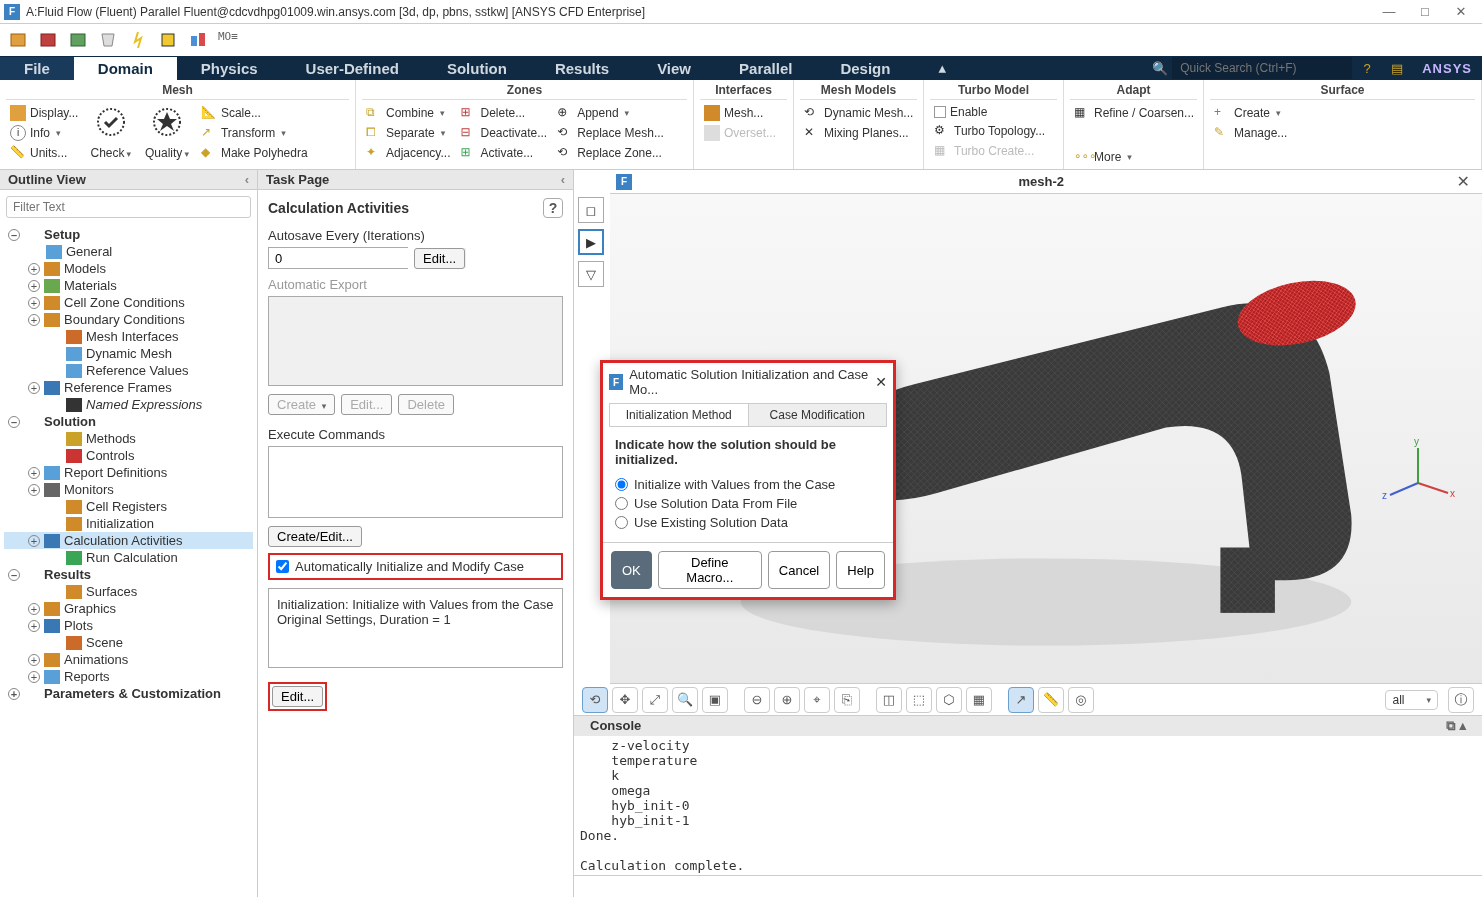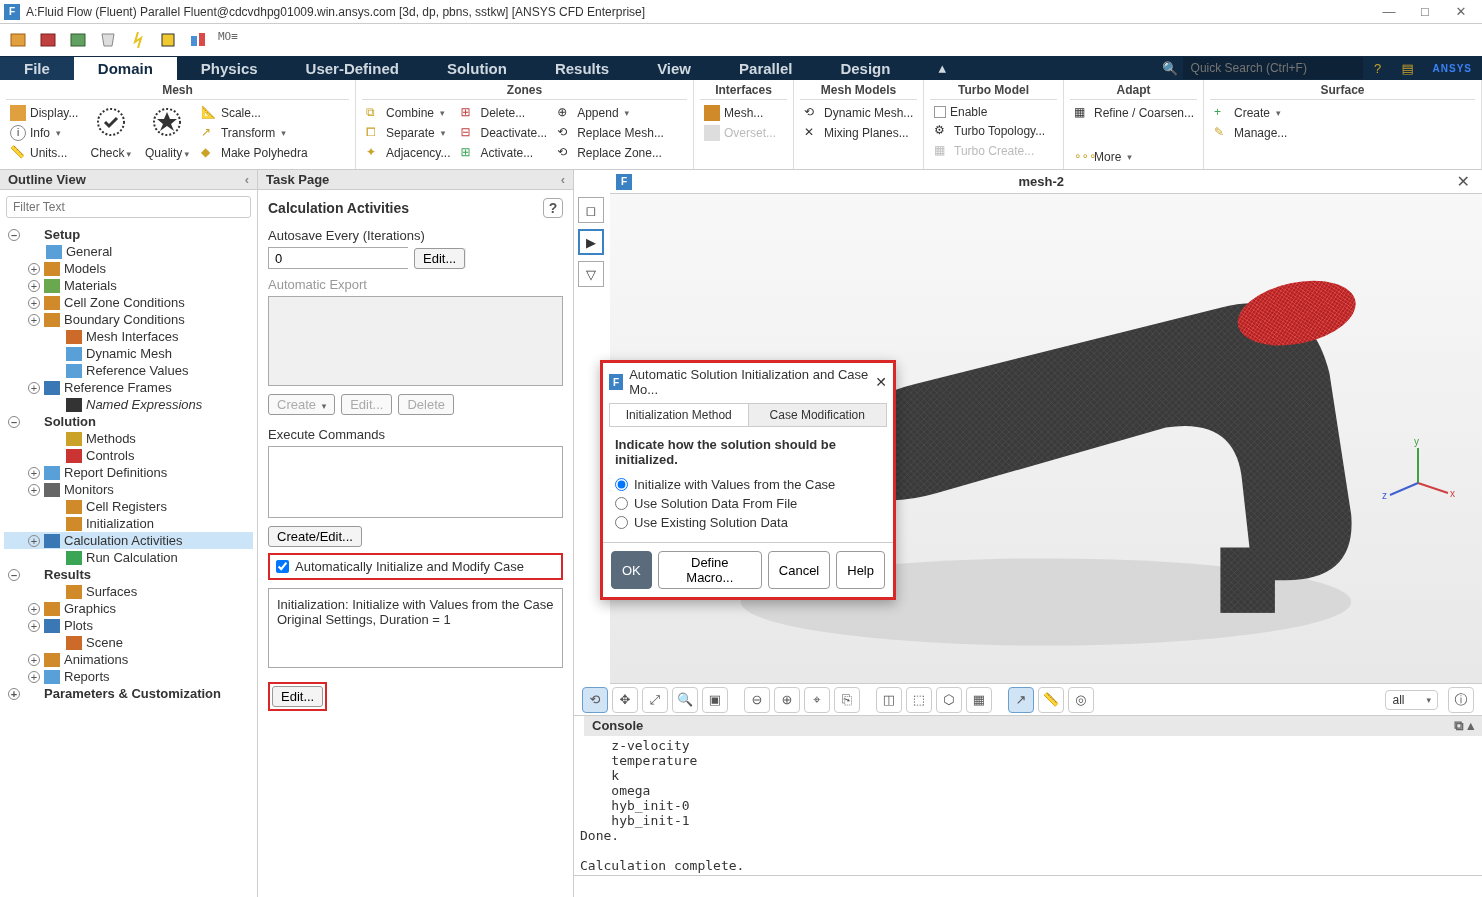--- a/index.html
+++ b/index.html
@@ -11,21 +11,21 @@
 .win-btn { width:18px; height:18px; display:flex; align-items:center; justify-content:center; color:#666; }
 .quickbar { height:32px; display:flex; align-items:center; padding:4px 8px; gap:10px; }
 .qb-icon { width:20px; height:20px; display:inline-block; }
 .ribbon-tabs { background:#102a43; height:24px; display:flex; align-items:flex-end; color:#d0d8e0; }
 .ribbon-tab { padding:3px 24px; font-size:15px; font-weight:bold; cursor:pointer; }
 .ribbon-tab.active { background:#fff; color:#102a43; }
 .ribbon-tab.file { background:#1a3a5c; }
 .ribbon-right { margin-left:auto; display:flex; align-items:center; height:100%; }
 .search-box { background:#0d2236; color:#6b8399; padding:2px 8px; font-size:12px; width:180px; border:none; height:22px; }
 .rb-ic { width:22px; height:22px; display:flex; align-items:center; justify-content:center; color:#c9a227; margin:0 4px; }
-.ansys-logo { background:#102a43; color:#3b82f6; padding:2px 10px; font-weight:bold; font-size:10px; letter-spacing:1px; }
+.ansys-logo { background:#102a43; color:#c4b5fd; padding:2px 10px; font-weight:bold; font-size:13px; letter-spacing:1px; }
 .ribbon-body { height:90px; background:#fff; display:flex; border-bottom:1px solid #ccc; }
 .rgrp { border-right:1px solid #ddd; padding:0 6px; display:flex; flex-direction:column; }
 .rgrp-title { text-align:center; font-size:12px; font-weight:bold; color:#444; height:20px; border-bottom:1px solid #ddd; display:flex; align-items:center; justify-content:center; }
 .rgrp-body { flex:1; display:flex; align-items:flex-start; padding-top:4px; gap:2px; }
 .rcol { display:flex; flex-direction:column; gap:2px; }
 .ritem { display:flex; align-items:center; gap:4px; padding:1px 4px; font-size:12px; white-space:nowrap; cursor:pointer; }
 .ritem .ic { width:16px; height:16px; display:inline-block; }
 .big-ritem { display:flex; flex-direction:column; align-items:center; padding:2px 6px; gap:8px; cursor:pointer; font-size:12px; }
 .big-ic { width:32px; height:32px; }
 .dd { font-size:9px; color:#666; margin-left:2px; }
@@ -66,21 +66,21 @@
 .gfx-close { font-size:16px; color:#555; cursor:pointer; padding:0 6px; }
 .gfx-canvas { flex:1; background:linear-gradient(#f8f8f8,#e8e8e8); position:relative; border-top:1px solid #ccc; border-bottom:1px solid #ccc; }
 .stb { width:26px; height:26px; border:1px solid #aaa; background:#fff; display:flex; align-items:center; justify-content:center; }
 .stb.sel { border:2px solid #3b82c4; }
 .gfx-toolbar { height:32px; display:flex; align-items:center; gap:4px; padding:4px 8px; border-bottom:1px solid #ccc; }
 .gtb { width:26px; height:26px; border:1px solid #ccc; border-radius:4px; display:flex; align-items:center; justify-content:center; color:#555; cursor:pointer; font-size:13px; }
 .gtb.sel { background:#d0e4f5; border-color:#6aa0cf; }
 .gtb-sep { width:8px; }
 .gtb-sel { border:1px solid #ccc; border-radius:4px; padding:2px 6px; margin-left:auto; display:flex; align-items:center; gap:20px; font-size:12px; }
 .console { flex:0 0 170px; display:flex; flex-direction:column; }
-.console-hdr { background:#e8e8e8; padding:2px 8px; font-weight:bold; font-size:13px; display:flex;margin-left:10px; }
+.console-hdr { background:#e8e8e8; padding:2px 16px; font-weight:bold; font-size:13px; display:flex; }
 .console-hdr .cicons { margin-left:auto; display:flex; gap:4px; color:#666; }
 .console-body { flex:1; background:#fff; font-family:Consolas,monospace; font-size:13px; padding:2px 6px; white-space:pre; overflow:auto; }
 .console-input { border-top:1px solid #ccc; height:22px; }
 
 .dialog { position:absolute; left:600px; top:360px; width:296px; border:3px solid #d92626; background:#fff; box-shadow:0 4px 12px rgba(0,0,0,.3); z-index:50; }
 .dlg-title { display:flex; align-items:center; padding:4px 6px; gap:6px; font-size:13px; }
 .dlg-title .x { margin-left:auto; cursor:pointer; font-size:14px; }
 .dlg-tabs { display:flex; border:1px solid #ccc; margin:2px 6px 0 6px;justify-content:center; }
 .dlg-tab { flex:1; text-align:center; padding:4px 2px; font-size:12px; cursor:pointer; }
 .dlg-tab.inactive { background:#eee; border-left:1px solid #ccc; }

